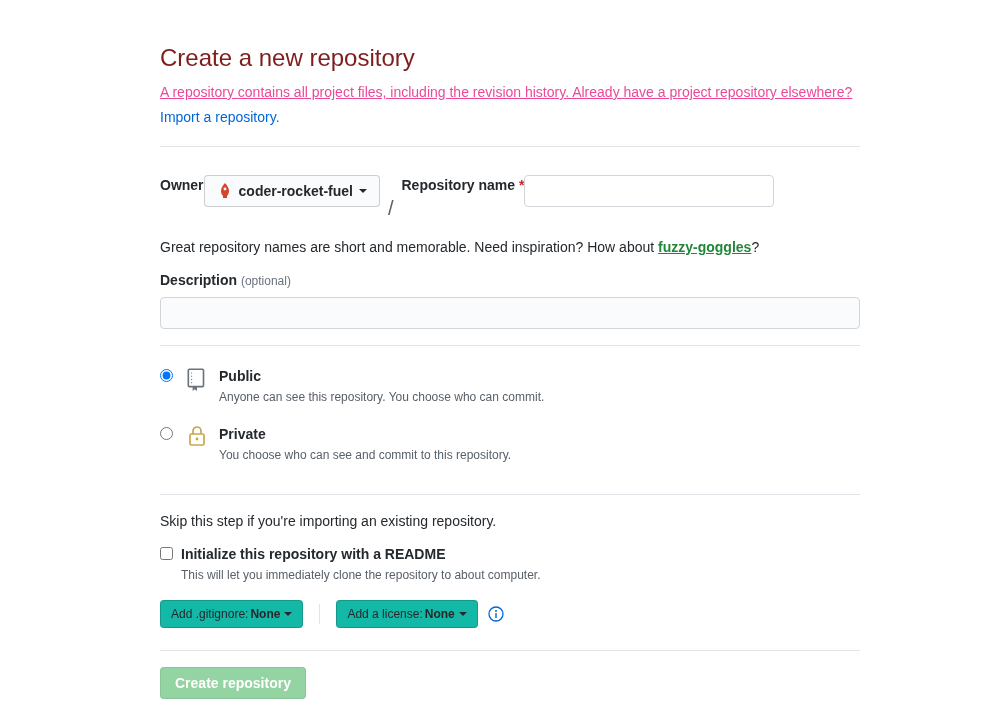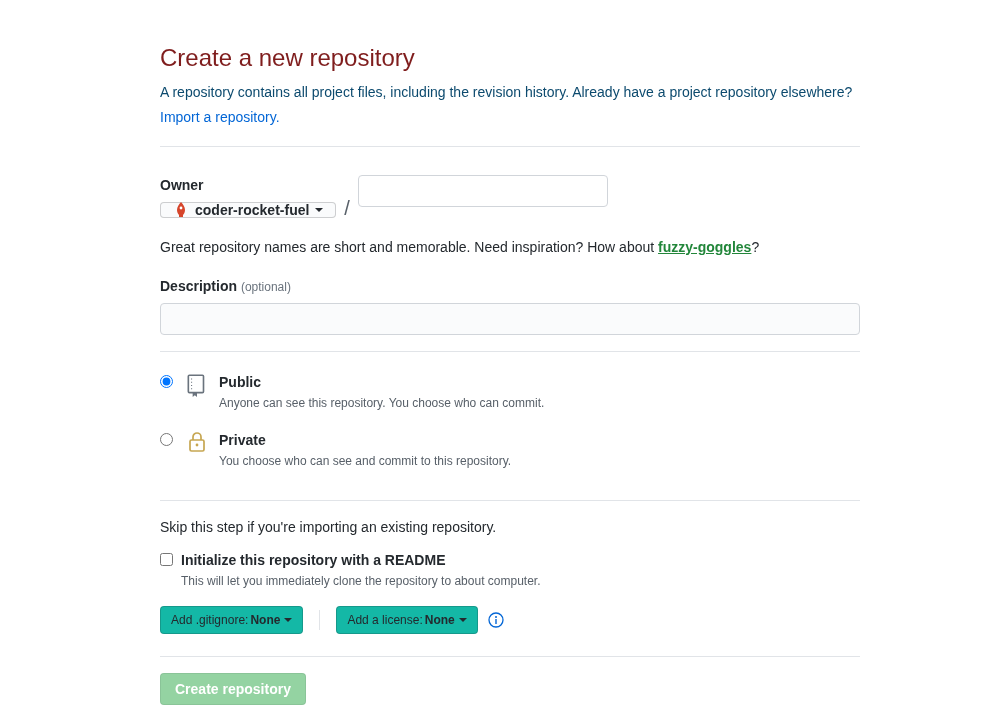--- a/index.html
+++ b/index.html
@@ -16,60 +16,61 @@
       padding: 40px 0 40px 0;
       margin-left: 160px;
     }
     h1.page-title {
       font-size: 24px;
       font-weight: 400;
       margin-bottom: 6px;
       color: #7f1d1d;
     }
     .subtitle {
-      color: #0c4a6e;
+      color: #ec4899;
       font-size: 14px;
       margin-bottom: 4px;
+      text-decoration: underline;
     }
     a.link { color: #0366d6; text-decoration: none; }
     hr.rule {
       border: none;
       border-top: 1px solid #e1e4e8;
       margin: 18px 0 28px 0;
     }
     hr.rule-tight {
       border: none;
       border-top: 1px solid #e1e4e8;
       margin: 16px 0 16px 0;
     }
     .row-owner-name {
       display: flex;
       align-items: flex-start;
       gap: 0;
     }
-    .field-group { display: flex; flex-direction: column; }
+    .field-group { display: flex; flex-direction: row; }
     .field-label {
       font-size: 14px;
       font-weight: 600;
       margin-bottom: 6px;
       color: #24292e;
     }
     .required-star { color: #cb2431; }
     .btn {
       display: inline-flex;
       align-items: center;
       background: #fafbfc;
       border: 1px solid rgba(27,31,35,0.2);
       border-radius: 4px;
       padding: 5px 12px;
       font-size: 14px;
       font-weight: 600;
       color: #24292e;
       cursor: pointer;
-      height: 16px;
+      height: 32px;
     }
     .btn .caret {
       margin-left: 6px;
       display: inline-block;
       width: 0; height: 0;
       border-left: 4px solid transparent;
       border-right: 4px solid transparent;
       border-top: 4px solid #24292e;
       vertical-align: middle;
     }
@@ -93,21 +94,21 @@
       height: 32px;
       background: #fff;
       width: 250px;
     }
     .hint {
       margin-top: 14px;
       font-size: 14px;
       color: #24292e;
     }
     .suggestion-name { color: #22863a; font-weight: 600; }
-    .desc-label-row { margin-top: 18px; margin-bottom: 6px; }
+    .desc-label-row { margin-top: 12px; margin-bottom: 6px; }
     .optional { font-size: 12px; color: #6a737d; font-weight: 400; }
     input.full-input {
       width: 100%;
       border: 1px solid #d1d5da;
       border-radius: 4px;
       padding: 5px 10px;
       font-size: 14px;
       height: 32px;
       background: #fafbfc;
     }
@@ -200,20 +201,24 @@
               <path fill="#d6452b" d="M8 0 C10 2 12 5 12 8 C12 10 11 12 10 13 L10 15 L6 15 L6 13 C5 12 4 10 4 8 C4 5 6 2 8 0 Z"></path>
               <circle cx="8" cy="6" r="1.4" fill="#fff"></circle>
             </svg>
         </span>
         <span>coder-rocket-fuel</span>
         <span class="caret"></span>
       </button>
     </div>
     <span class="owner-slash">/</span>
     <div class="field-group">
+      <label class="field-label">
+        <span>Repository name</span>
+        <span class="required-star">*</span>
+      </label>
       <input type="text" class="text-input" value="" style="">
     </div>
   </div>
 
   <p class="hint">
     <span>Great repository names are short and memorable. Need inspiration? How about </span><a href="#" class="suggestion-name">fuzzy-goggles</a><span>?</span>
   </p>
 
   <div class="desc-label-row">
     <span class="field-label">Description</span>

